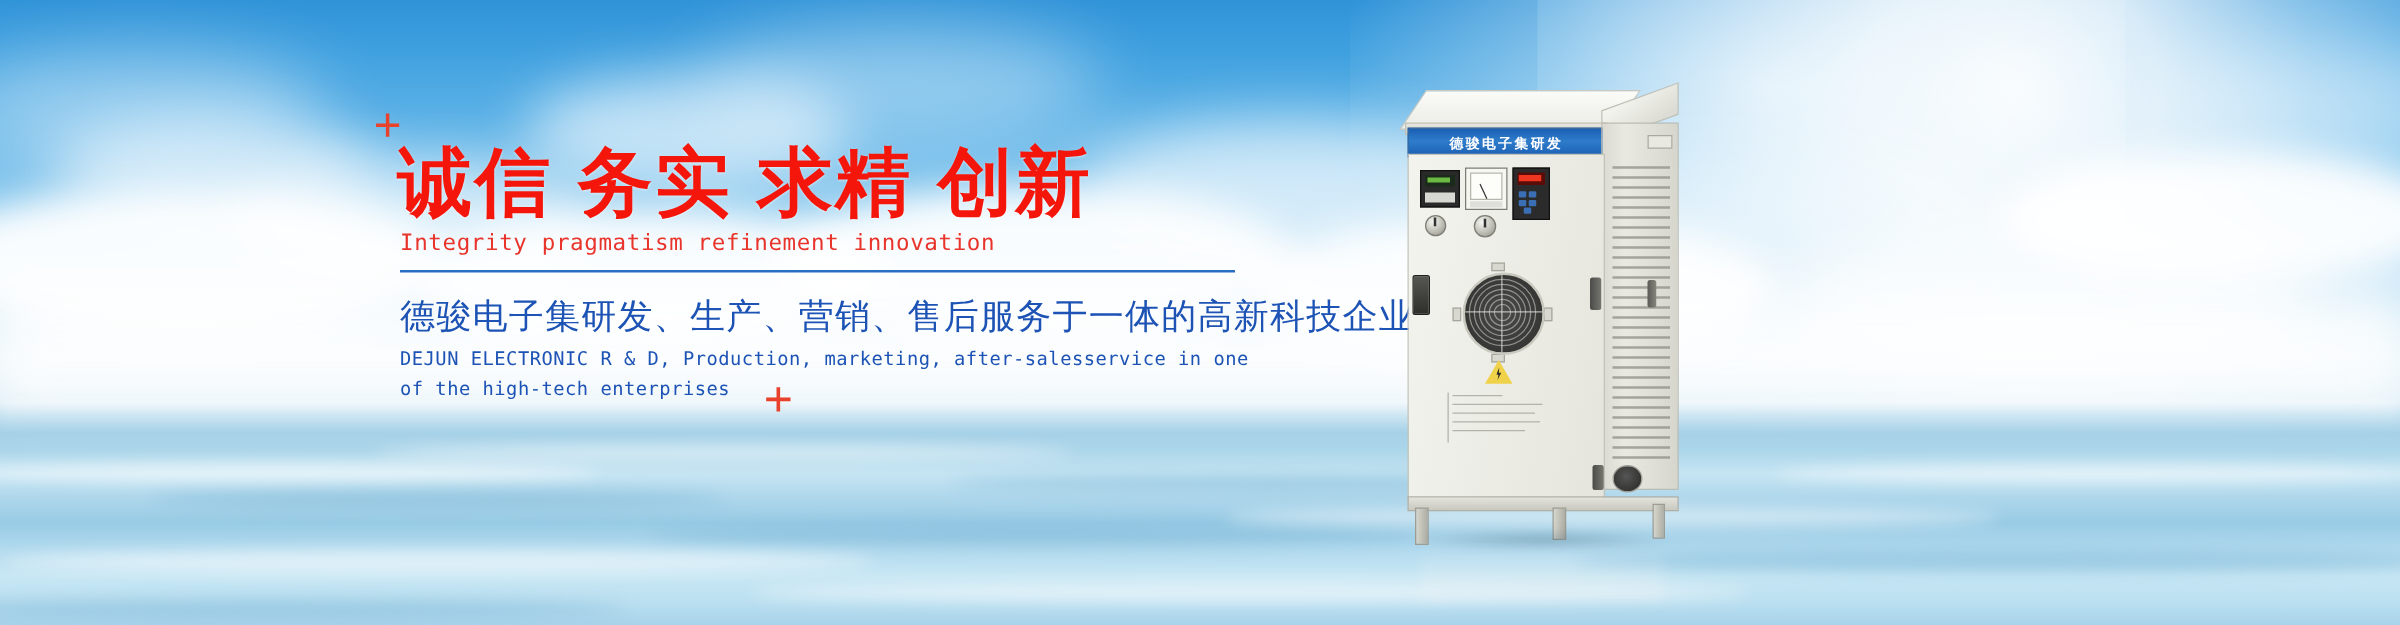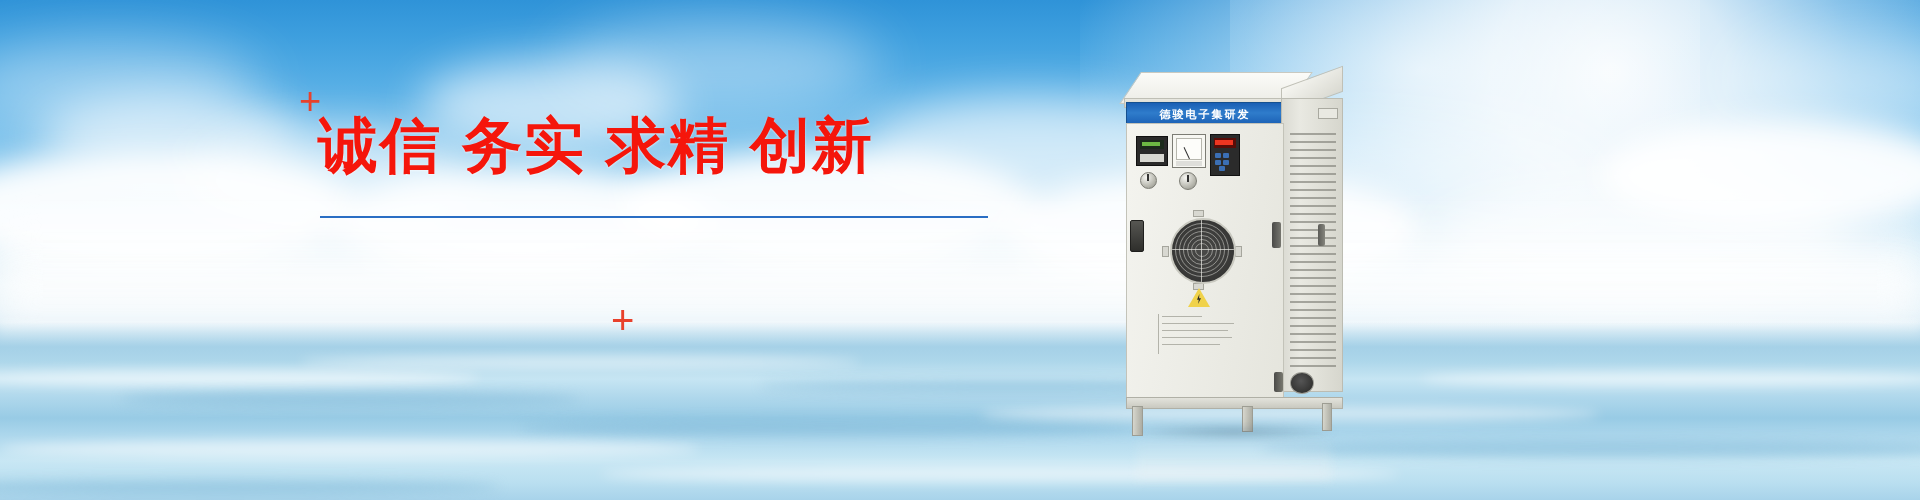--- a/index.html
+++ b/index.html
@@ -343,24 +343,30 @@
 
   <div class="textblock">
 
     <div class="plus plus1">+</div>
     <div class="plus plus2">+</div>
 
     <div class="headline">
       <span>诚信</span><span class="sp"></span><span>务实</span><span class="sp"></span><span>求精</span><span class="sp"></span><span>创新</span>
     </div>
 
+    <div class="tagline-en">Integrity  pragmatism  refinement  innovation</div>
 
     <div class="divider"></div>
 
-
+    <div class="subtitle-cn">德骏电子集研发、生产、营销、售后服务于一体的高新科技企业</div>
+
+    <div class="subtitle-en">
+      <div>DEJUN ELECTRONIC R &amp; D, Production, marketing, after-salesservice in one</div>
+      <div>of the high-tech enterprises</div>
+    </div>
   </div>
 
   <div class="machine">
 
     <div class="m-topface"></div>
     <div class="m-side-top"></div>
     <div class="m-toplip"></div>
 
     <div class="m-label">
       <span>德骏电子集研发</span>

